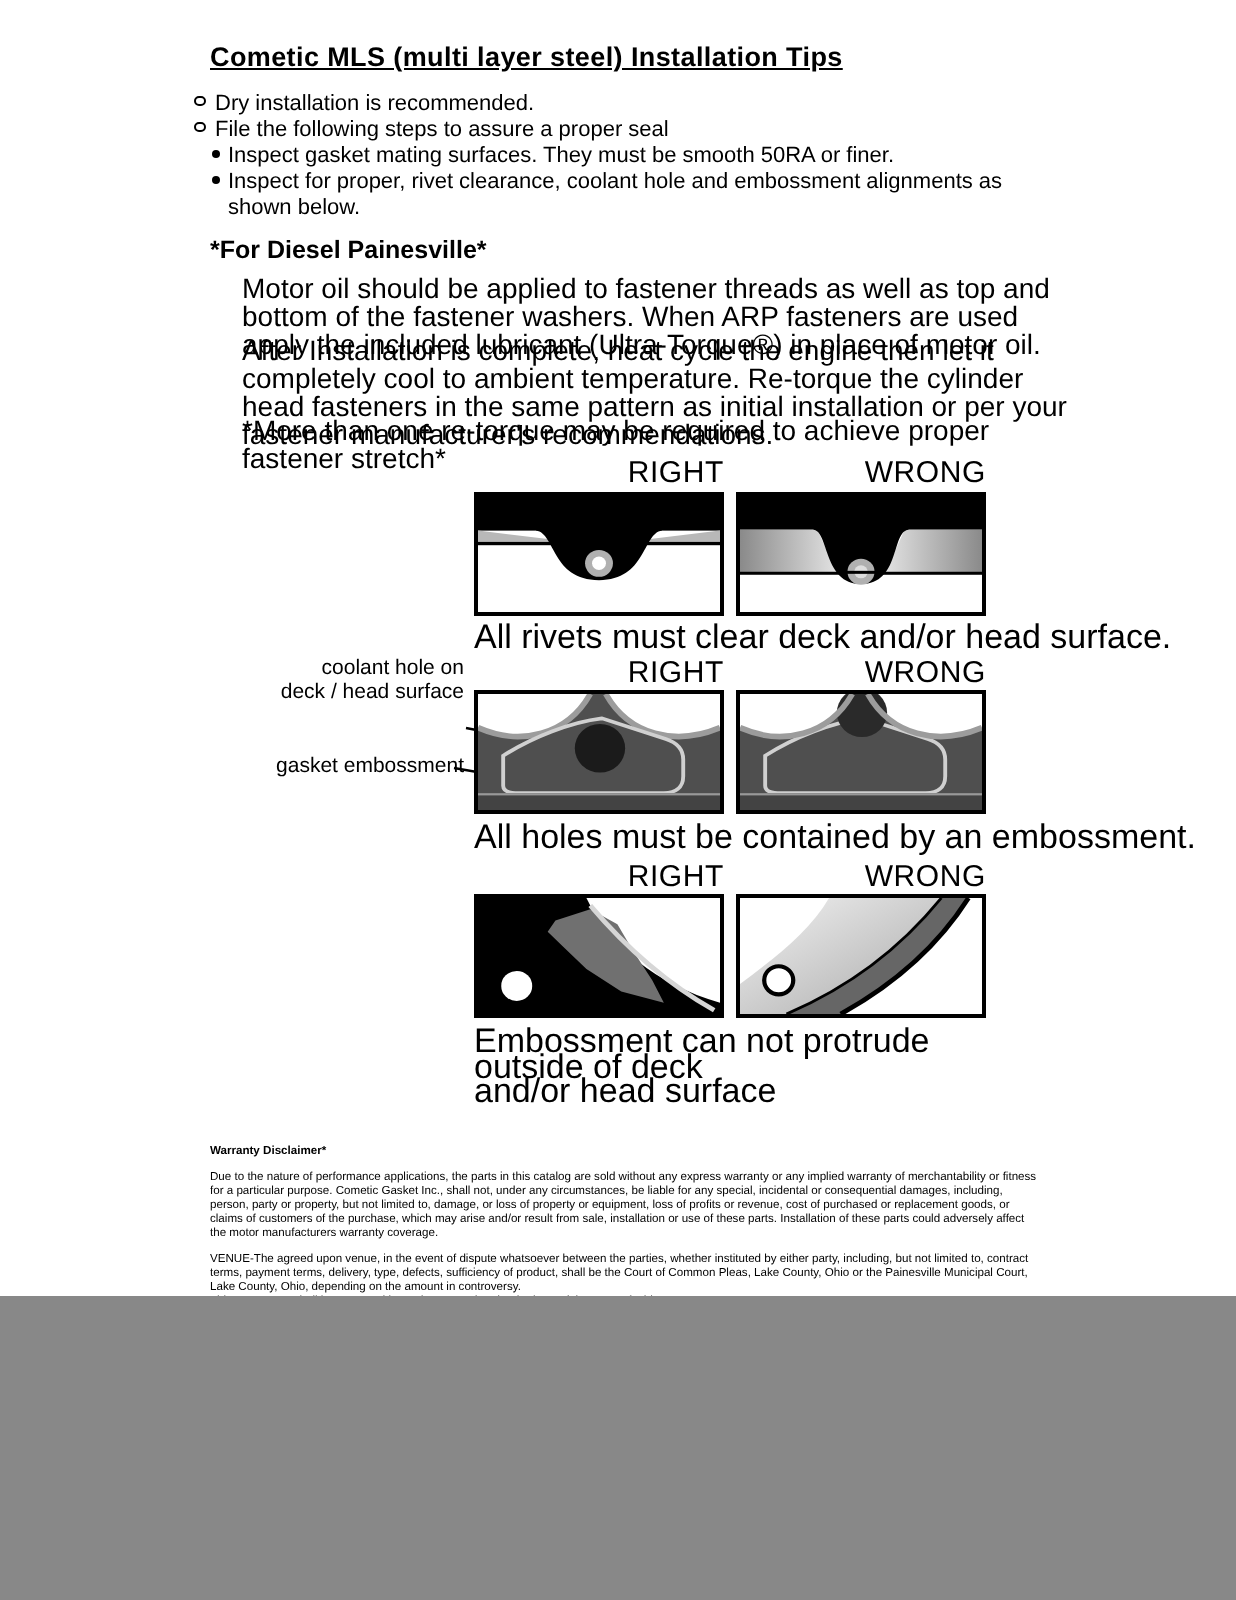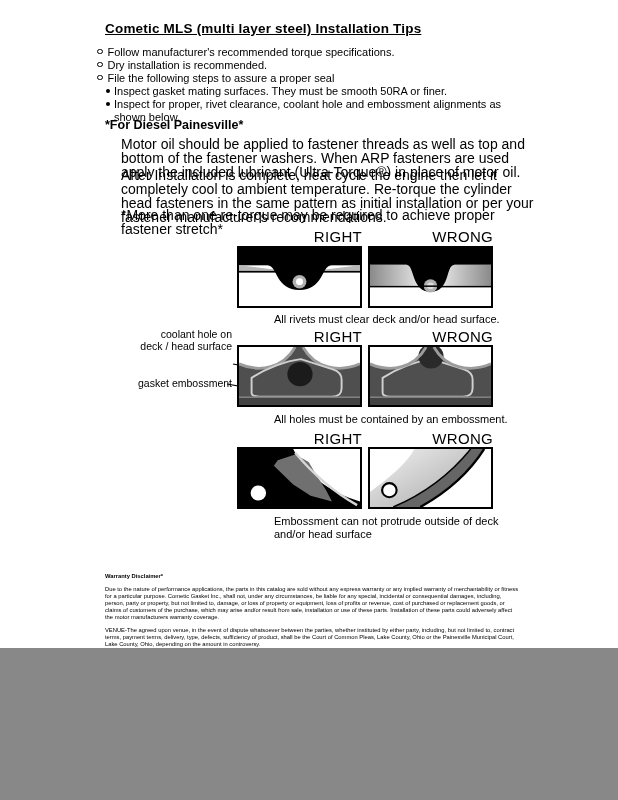--- a/index.html
+++ b/index.html
@@ -19,43 +19,39 @@
   .dot-bullet{flex:0 0 auto;width:4px;height:4px;background:#000;border-radius:50%;margin-right:4px;position:relative;top:-2px;}
   .sub{margin-left:9px;}
   .diesel-heading{left:105px;top:118px;font-size:12.5px;font-weight:bold;}
   .body-par{left:121px;width:414px;font-size:14px;line-height:14px;}
   .p1{top:137px;}
   .p2{top:168px;}
   .p3{top:208px;}
   .rw-label{width:125px;text-align:right;font-size:15px;letter-spacing:.3px;}
   .dbox{width:121px;height:58px;border:2px solid #000;background:#fff;}
   .dbox svg{display:block;width:121px;height:58px;}
-  .caption{font-size:11px;line-height:12.5px;margin-left:37px;}
+  .caption{font-size:17px;line-height:12.5px;}
   .ptr-label{font-size:10.5px;line-height:11.5px;text-align:right;width:127px;left:105px;}
   .disclaimer{left:105px;top:573px;width:416px;font-size:5.8px;line-height:6.9px;}
   .disclaimer p{margin:0 0 6.5px 0;}
   .disclaimer p.tight{margin:0;}
   .disc-head{font-weight:bold;margin:0 0 6.5px 0;}
   .footer-code{left:393px;top:755px;font-size:14.5px;letter-spacing:.2px;}
   .ptr-svg{pointer-events:none;}
 </style>
 </head>
 <body>
 
 <div class="page">
 
   <div class="abs title">Cometic MLS (multi layer steel) Installation Tips</div>
 
   <div class="abs tips">
     <div class="tip-row">
       <span class="o-bullet"></span>
-      <span>Follow manufacturer's recommended torque specifications.</span>
-    </div>
-    <div class="tip-row">
-      <span class="o-bullet"></span>
       <span>Dry installation is recommended.</span>
     </div>
     <div class="tip-row">
       <span class="o-bullet"></span>
       <span>File the following steps to assure a proper seal</span>
     </div>
     <div class="tip-row sub">
       <span class="dot-bullet"></span>
       <span>Inspect gasket mating surfaces.  They must be smooth 50RA or finer.</span>
     </div>

